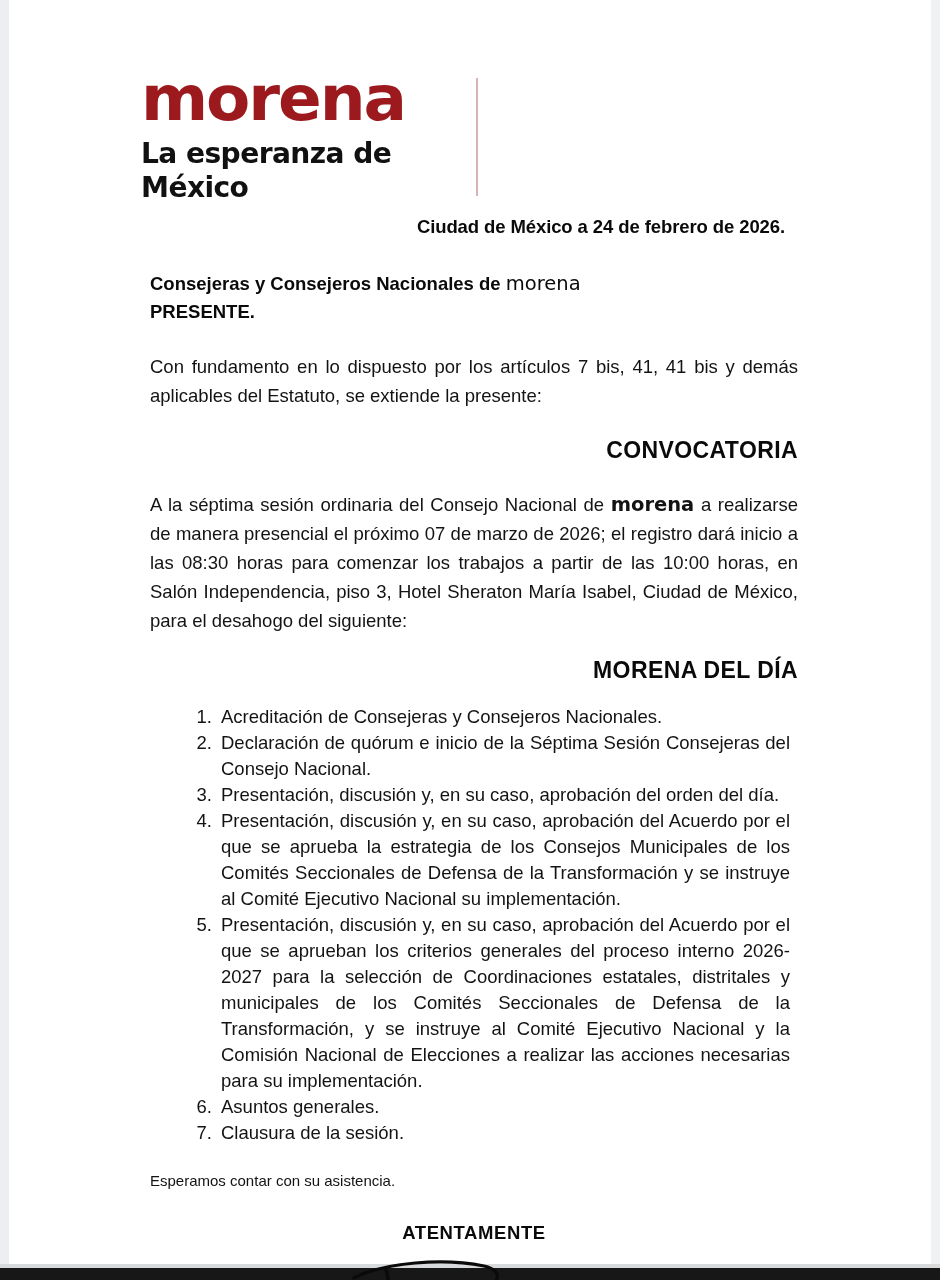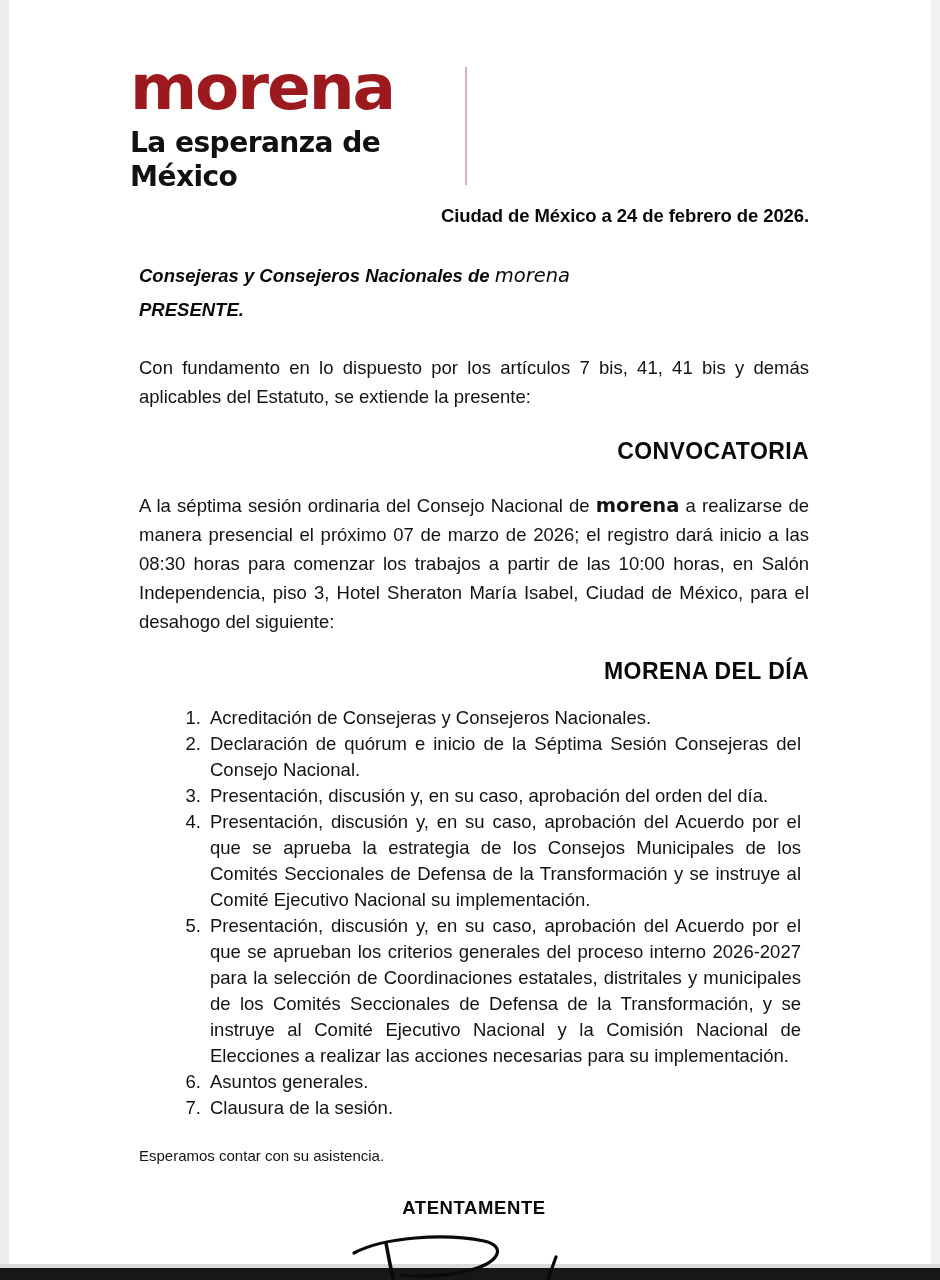--- a/index.html
+++ b/index.html
@@ -45,21 +45,21 @@
     background: #d9dadc;
   }
 
   .sheet {
     position: absolute;
     left: 9px;
     top: 0;
     width: 922px;
     height: 1264px;
     background: #ffffff;
-    padding: 1px;
+    padding: 12px;
   }
 
   
   .header {
     position: relative;
     height: 190px;
   }
   .logo-block {
     position: absolute;
     left: 120px;
@@ -113,30 +113,29 @@
   
   .content {
     position: relative;
     padding: 0 121px 0 129px;
   }
   .date-line {
     text-align: right;
     font-weight: bold;
     font-size: 18.5px;
     letter-spacing: -0.1px;
-    margin: 14px 0 0 0;
+    margin: 14px 13px 0 0;
     color: #0a0a0a;
   }
   .addressee {
     margin: 32px 0 0 0;
     font-weight: bold;
     font-size: 18.5px;
-    line-height: 34px;
-    color: #0a0a0a;
-    font-style: italic;
+    line-height: 28px;
+    color: #0a0a0a;
   }
   .addressee .brand-inline {
     font-family: "DejaVu Sans", sans-serif;
     font-weight: normal;
     font-size: 19.5px;
   }
   .para {
     margin: 26px 0 0 0;
     font-size: 18.5px;
     line-height: 29px;

